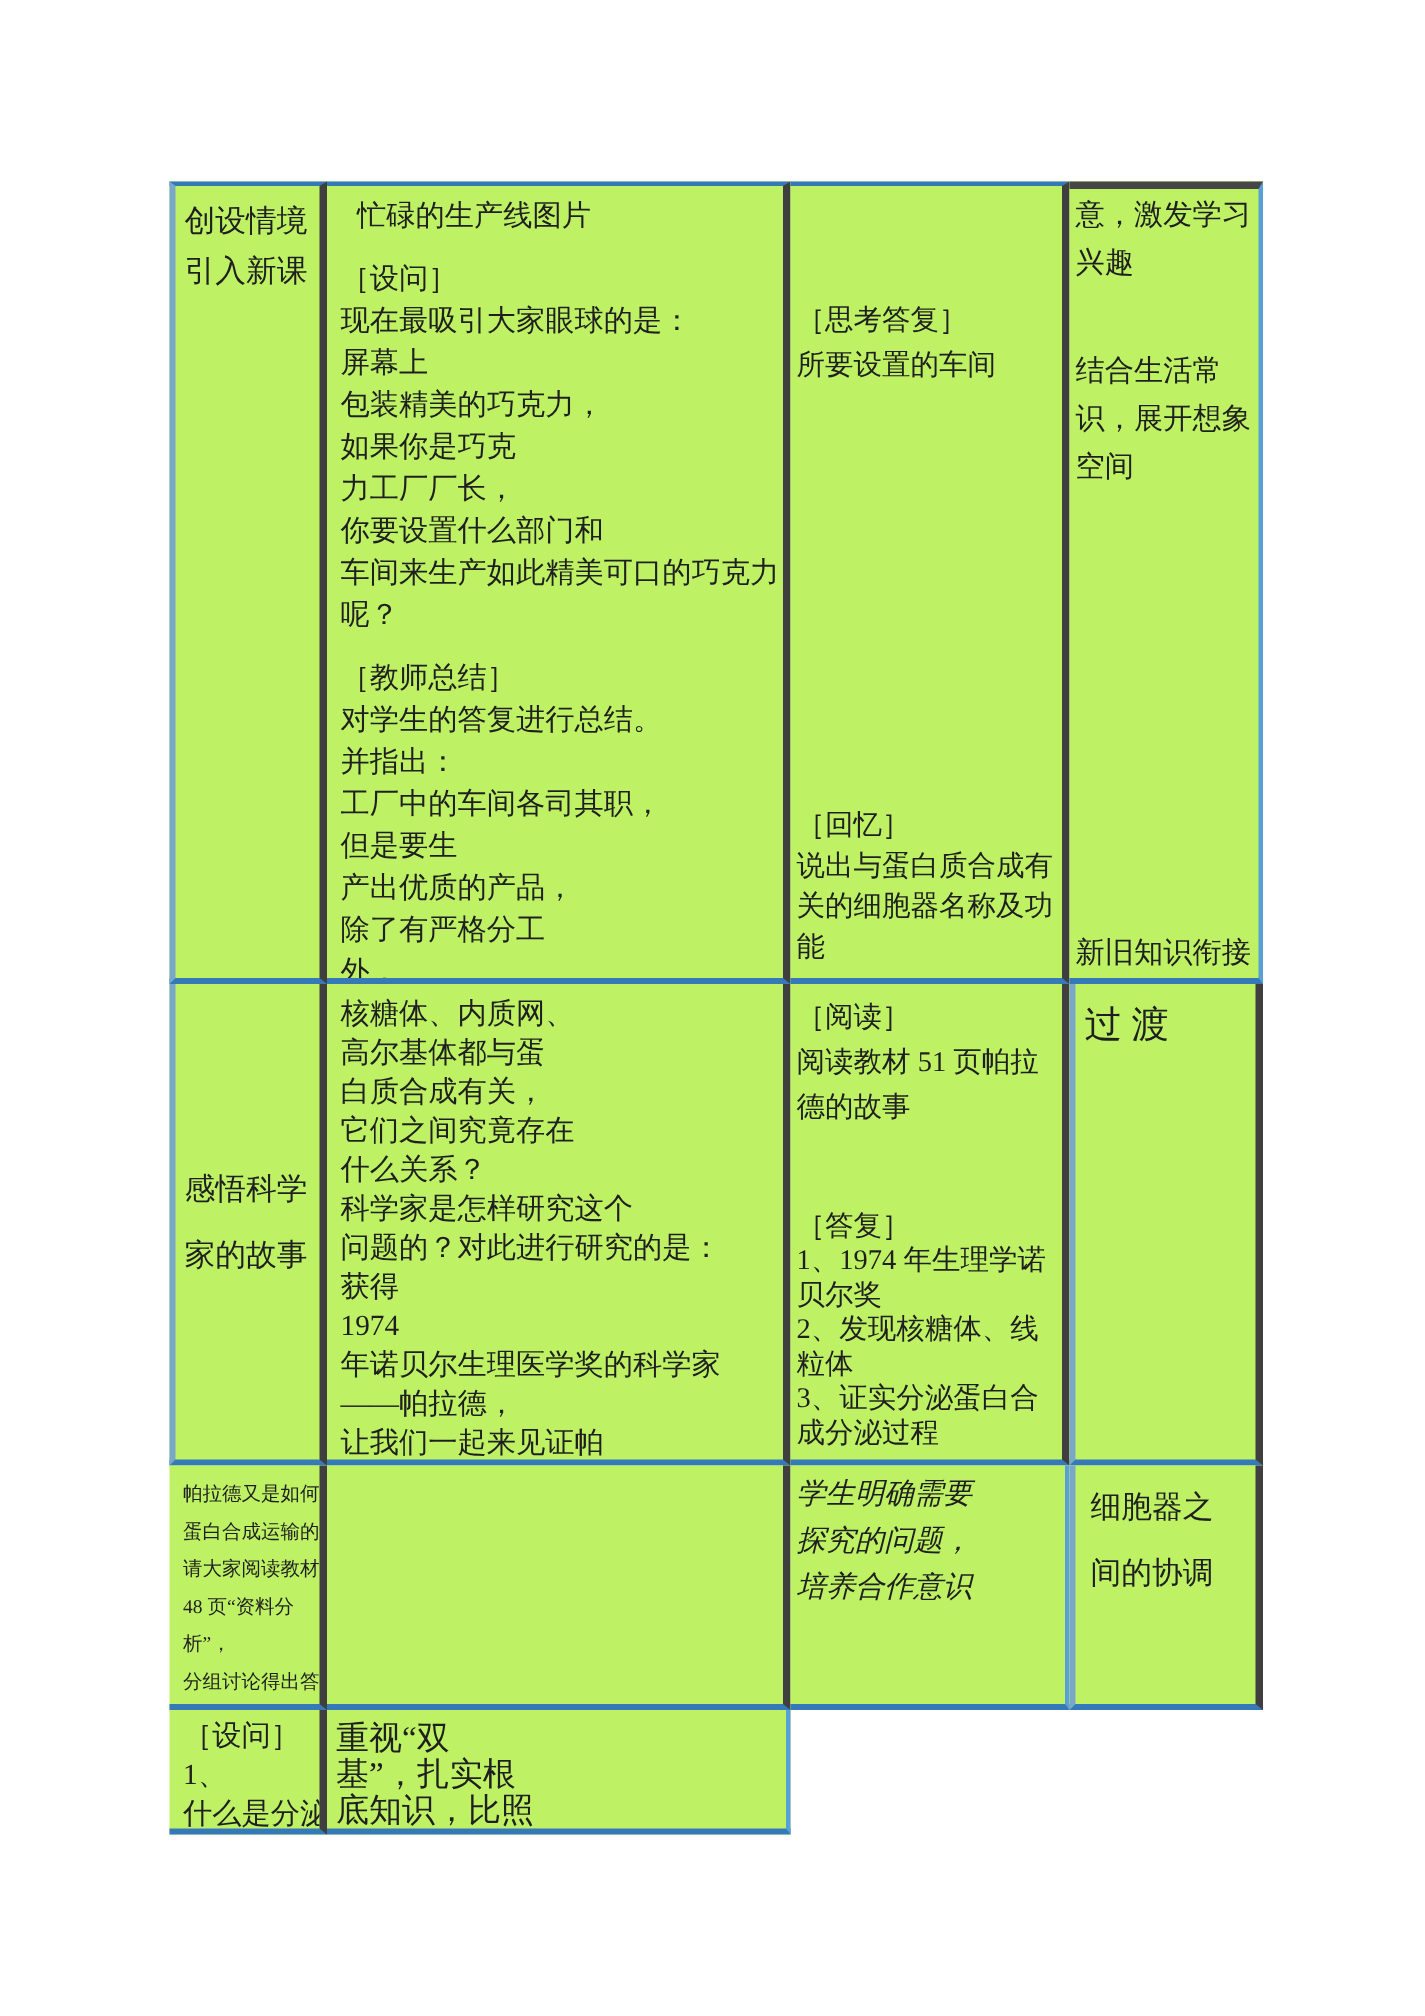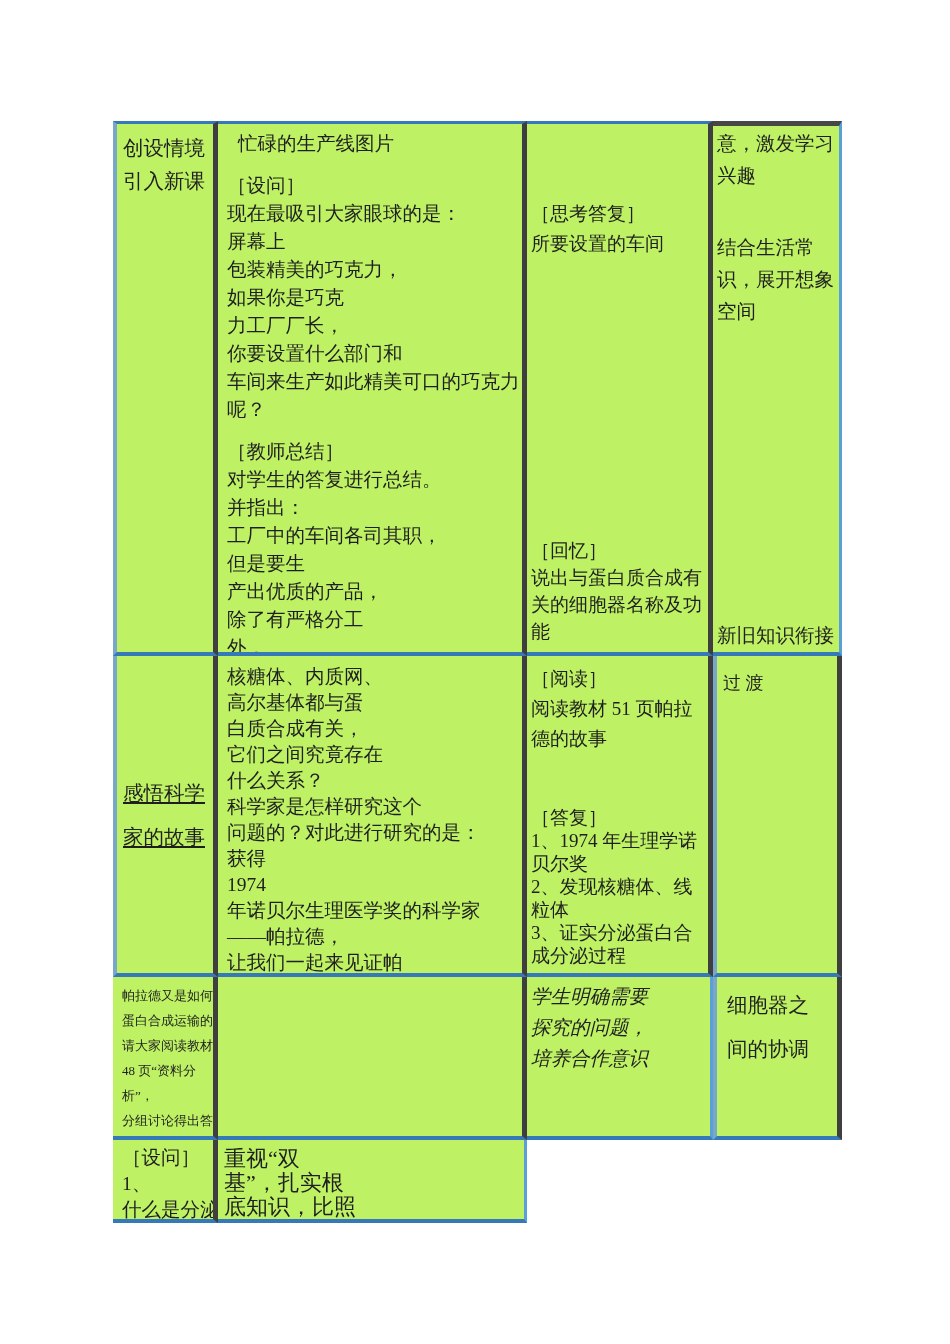--- a/index.html
+++ b/index.html
@@ -22,22 +22,22 @@
   .cell { border-bottom: 4px solid #3579b8; border-right: 5px solid #3f3f3f; overflow: hidden; background: #bef264; }
   .c1 { border-left: 4px solid #7aa7c7; }
   .c4 { border-right: 3px solid #58a0d6; }
   .rt { border-top: 3px solid #3579b8; }
   .rt.c4 { border-top: 5px solid #474747; }
 
   .cell p { white-space: pre-line; word-break: keep-all; }
 
   
   .r1c1 { padding: 8px 0 0 6px; font-size: 20.5px; line-height: 33px; }
-  .r2c1 { display: flex; align-items: center; padding-left: 6px; font-size: 20.5px; line-height: 44px; text-decoration: underline; }
-  .r3c1 { padding: 12px 0 0 6px; font-size: 18px; line-height: 31px; }
+  .r2c1 { display: flex; align-items: center; padding-left: 6px; font-size: 20.5px; line-height: 44px; }
+  .r3c1 { padding: 12px 0 0 6px; font-size: 25px; line-height: 31px; }
   .r4c1 { padding: 6px 0 0 10px; font-size: 20.5px; line-height: 44px; }
 
   
   .r1c2 { padding: 7px 20px 0 9px; font-size: 19.5px; line-height: 28px; font-family: Liberation Mono, monospace; }
   .r1c2 .pgap { margin-top: 14px; }
   .r1c2 .first { text-indent: 11px; }
   .r2c2 { padding: 8px 4px 0 9px; font-size: 19.5px; line-height: 26px; }
   .r3c2 { padding: 6px 4px 16px 9px; font-size: 13px; line-height: 25px; }
   .r4c2 { padding: 5px 4px 0 9px; font-size: 19.5px; line-height: 26px; }
 

